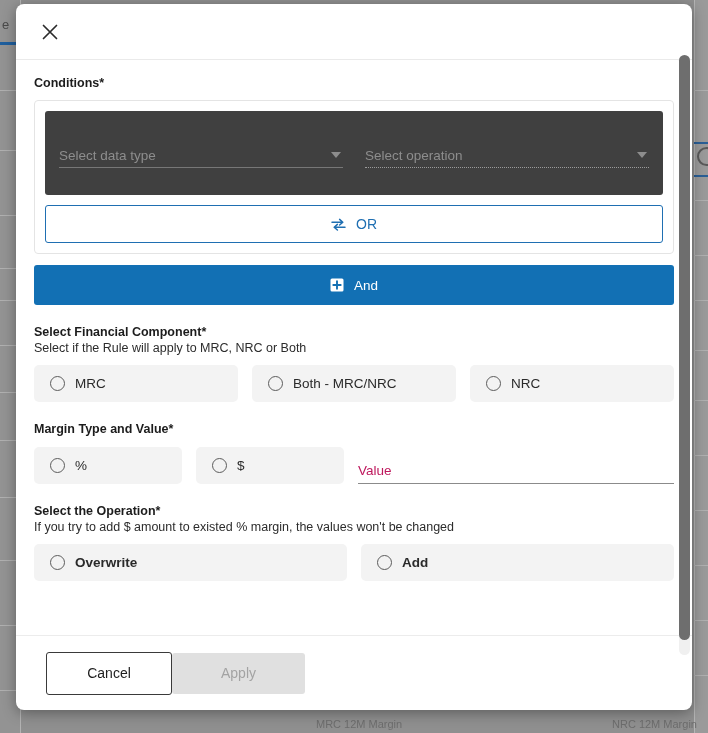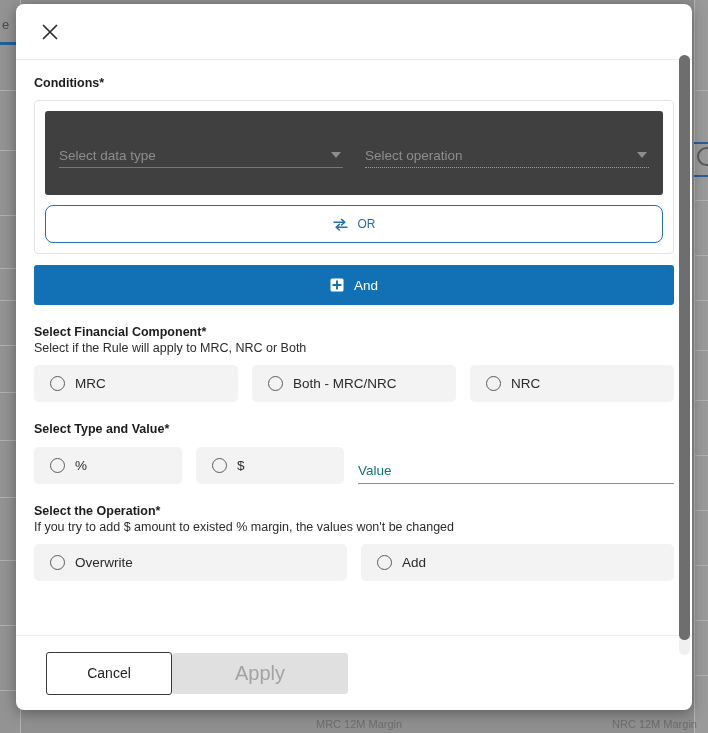--- a/index.html
+++ b/index.html
@@ -169,28 +169,28 @@
   .sel-underline {
     position: absolute; left: 0; right: 0; bottom: 0; height: 0;
   }
   .sel.solid .sel-underline  { border-bottom: 1px solid #777; }
   .sel.dotted .sel-underline { border-bottom: 1px dotted #9b9b9b; }
 
   .or-btn {
     margin-top: 10px;
     height: 36px;
     border: 1px solid #1f6fb2;
-    border-radius: 8px;
+    border-radius: 3px;
     background: #ffffff;
     color: #1f6fb2;
     display: flex;
     align-items: center;
     justify-content: center;
     gap: 10px;
-    font-size: 12px;
+    font-size: 14px;
     cursor: pointer;
   }
   .and-btn {
     margin-top: 11px;
     height: 40px;
     background: #1270b4;
     border-radius: 3px;
     color: #ffffff;
     display: flex;
     align-items: center;
@@ -241,26 +241,26 @@
     flex: 1 1 auto;
     position: relative;
     height: 37px;
     display: flex;
     align-items: flex-end;
     border-bottom: 1px solid #8b8b8b;
     cursor: text;
   }
   .value-field .ph {
     font-size: 13.5px;
-    color: #0f766e;
+    color: #be185d;
     padding-bottom: 5px;
   }
 
   .op-row { display: flex; gap: 14px; margin-top: 10px; }
-  .op-row .radio-opt { flex: 1 1 0; }
+  .op-row .radio-opt { flex: 1 1 0; font-weight: bold; }
 
   
   .modal-footer {
     flex: 0 0 75px;
     border-top: 1px solid #ececec;
     display: flex;
     align-items: center;
     padding: 0 30px;
     box-sizing: border-box;
   }
@@ -268,25 +268,25 @@
     width: 124px; height: 41px;
     background: #ffffff;
     border: 1px solid #3a3a3a;
     border-radius: 3px;
     font-size: 14px;
     color: #1f1f1f;
     display: flex; align-items: center; justify-content: center;
     cursor: pointer;
   }
   .btn-apply {
-    width: 176px; height: 41px;
+    width: 133px; height: 41px;
     background: #e0e0e0;
     border: none;
     border-radius: 3px;
-    font-size: 20px;
+    font-size: 14px;
     color: #a3a3a3;
     display: flex; align-items: center; justify-content: center;
     cursor: default;
   }
 
   
   .modal-scroll-track {
     position: absolute;
     right: 2px; top: 51px;
     width: 11px; height: 600px;
@@ -413,21 +413,21 @@
             <span>Both - MRC/NRC</span>
           </div>
           <div class="radio-opt eq">
             <span class="radio-dot"></span>
             <span>NRC</span>
           </div>
         </div>
       </div>
 
       <div class="block-gap">
-        <div class="section-label">Select Type and Value*</div>
+        <div class="section-label">Margin Type and Value*</div>
 
         <div class="tv-row">
           <div class="radio-opt">
             <span class="radio-dot"></span>
             <span>%</span>
           </div>
           <div class="radio-opt">
             <span class="radio-dot"></span>
             <span>$</span>
           </div>

